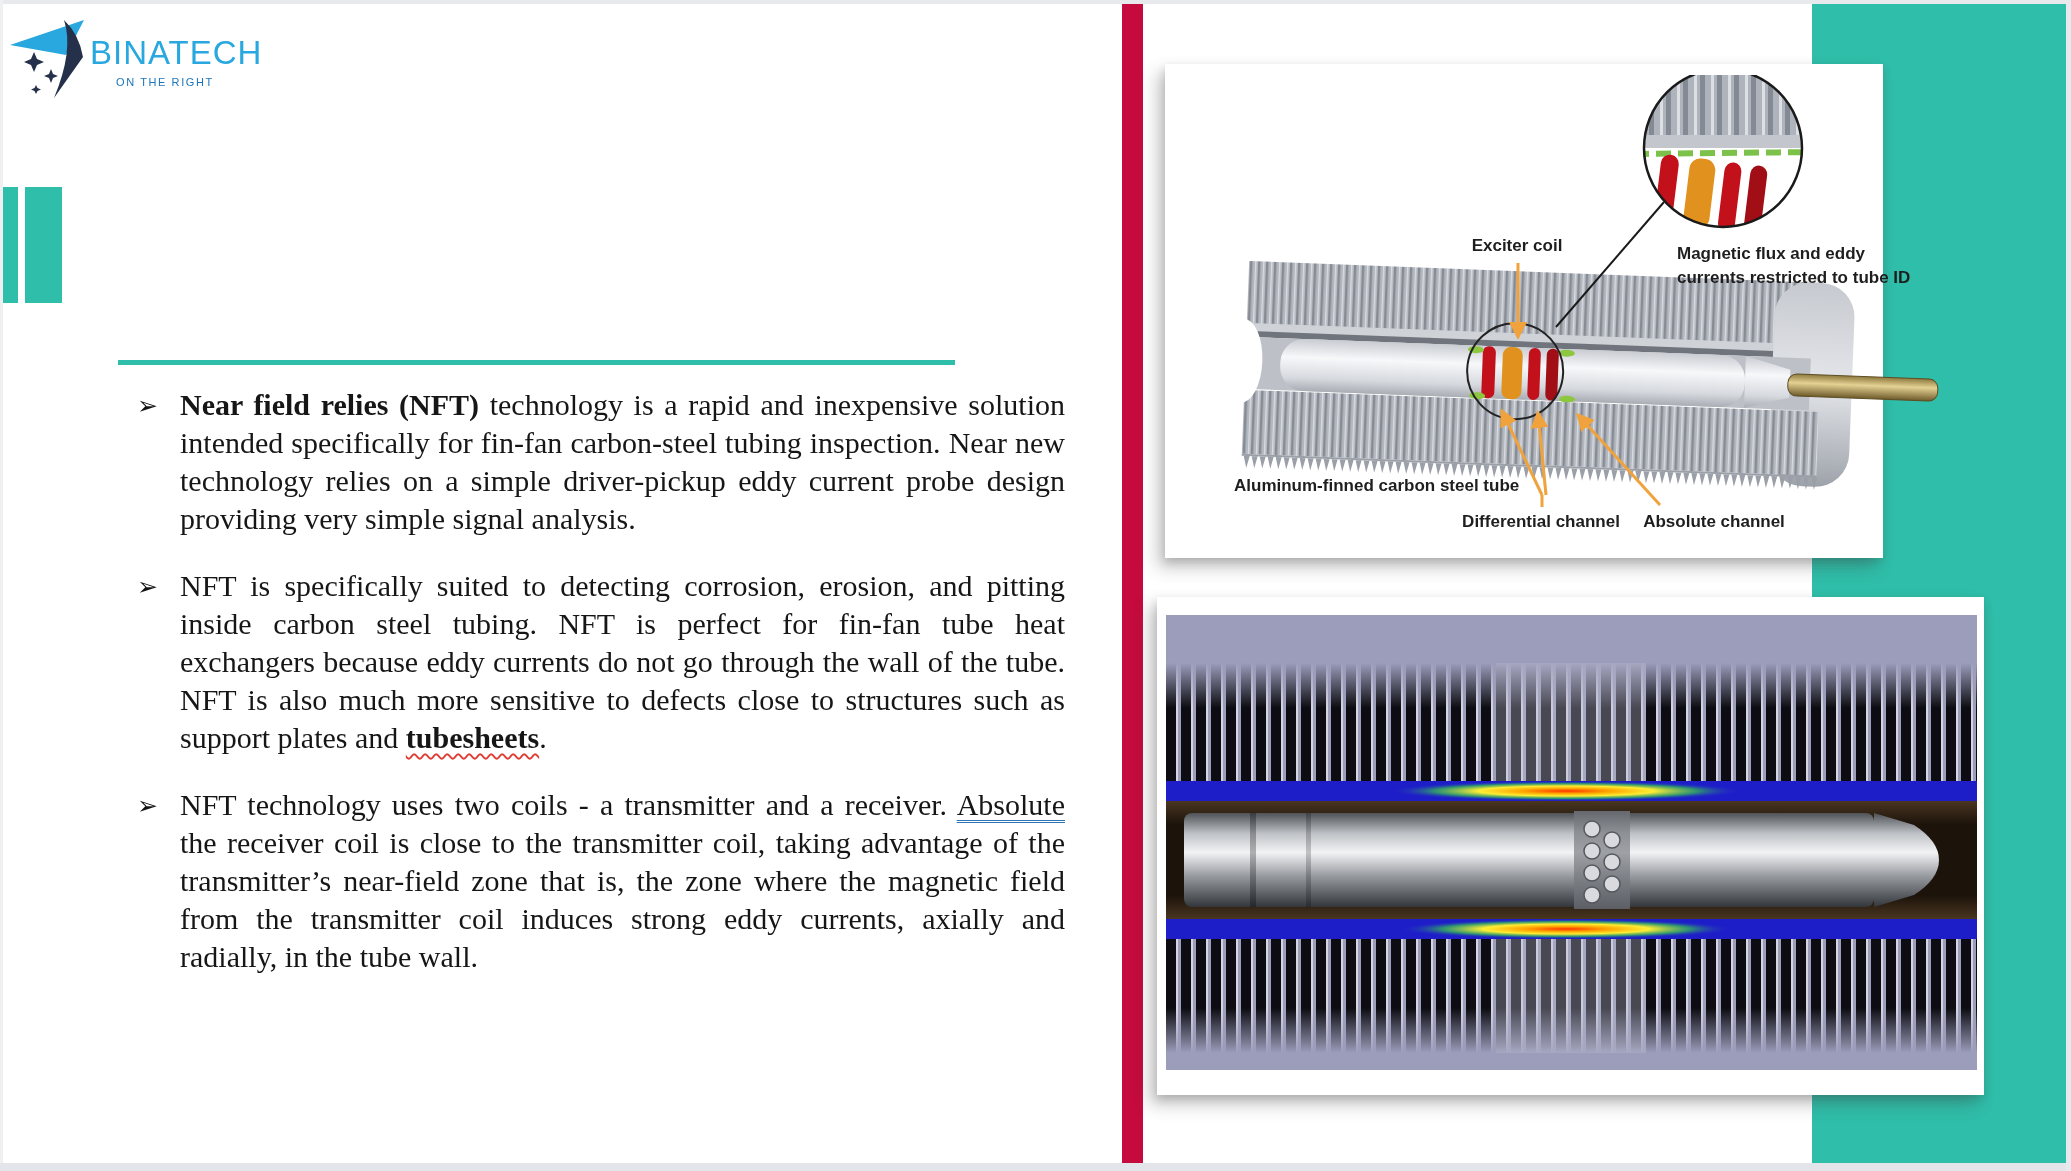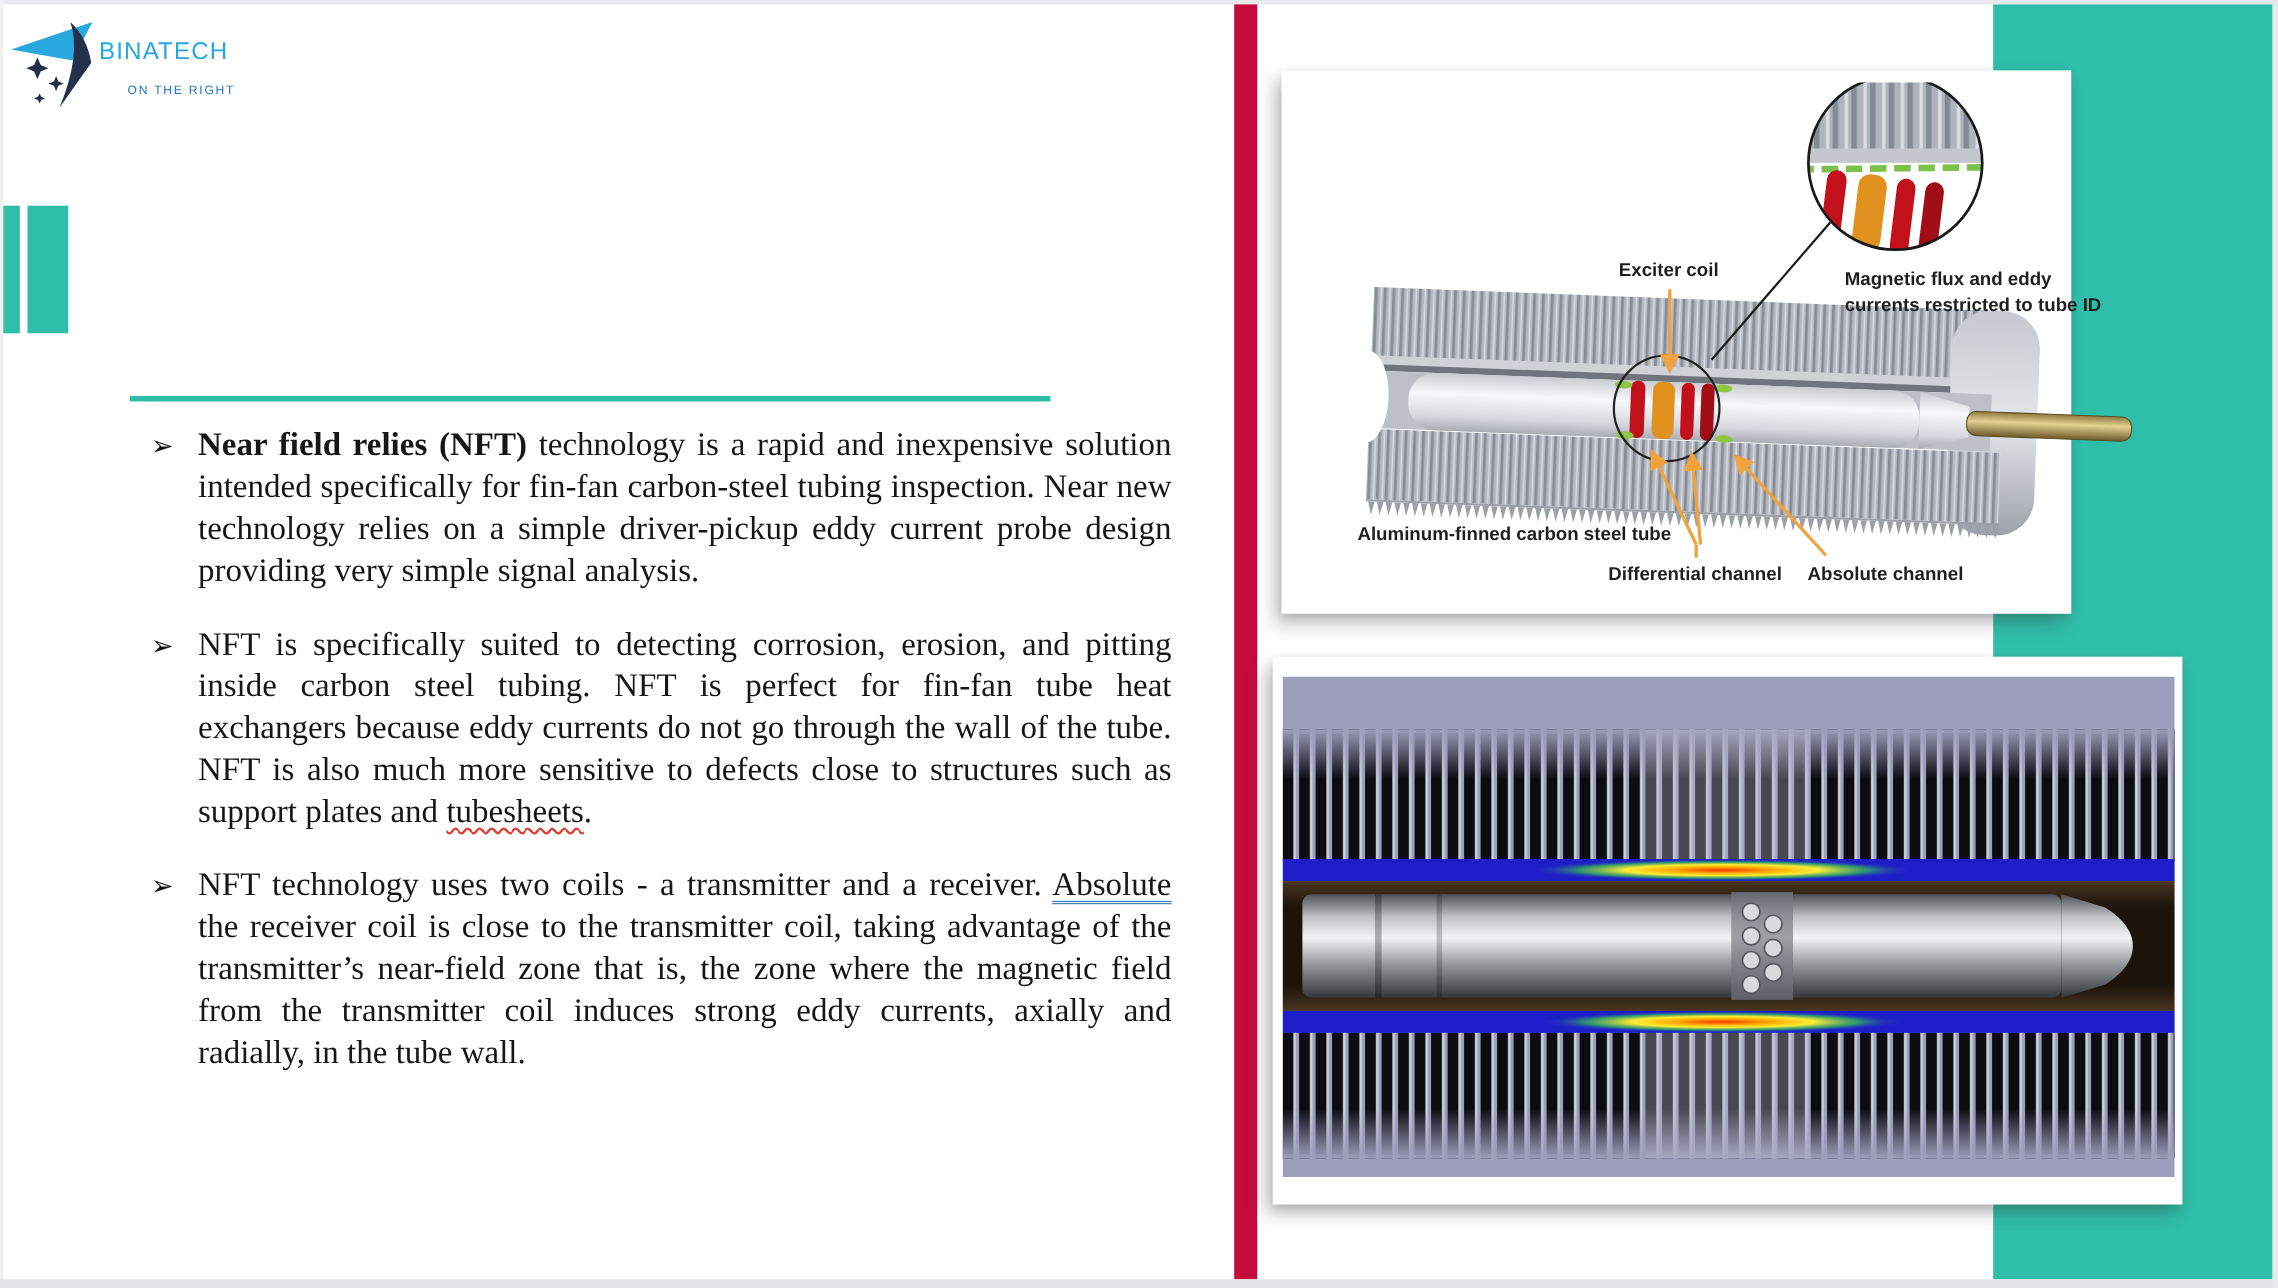--- a/index.html
+++ b/index.html
@@ -12,21 +12,21 @@
   
   .edge{position:absolute;background:#E8E9ED;}
   .edge.top{left:0;top:0;width:2071px;height:4px;}
   .edge.bottom{left:0;top:1163px;width:2071px;height:8px;background:#E3E5EA;}
   .edge.right{left:2066px;top:0;width:5px;height:1171px;}
   .edge.left{left:0;top:0;width:3px;height:1171px;background:#F0F0F2;}
 
   
   .logo{position:absolute;left:6px;top:8px;width:320px;height:100px;}
   .logo svg{position:absolute;left:0;top:0;}
-  .brand{position:absolute;left:84px;top:26px;font-size:22px;letter-spacing:1px;
+  .brand{position:absolute;left:84px;top:26px;font-size:33px;letter-spacing:1px;
          color:var(--logo-blue);font-weight:400;}
   .tagline{position:absolute;left:110px;top:68px;font-size:11px;font-weight:400;
            letter-spacing:1.6px;color:var(--tagline-blue);}
 
   
   .bar1{position:absolute;left:3px;top:187px;width:15px;height:116px;background:var(--teal);}
   .bar2{position:absolute;left:25px;top:187px;width:37px;height:116px;background:var(--teal);}
 
   
   .heading{position:absolute;left:118px;top:186px;font-family:"Liberation Serif",serif;
@@ -36,21 +36,21 @@
   .divider{position:absolute;left:118px;top:360px;width:837px;height:5px;background:var(--teal);}
 
   
   .bullets{position:absolute;left:137px;top:386px;width:928px;list-style:none;margin:0;padding:0;
            font-family:"Liberation Serif",serif;font-size:30px;line-height:38px;color:#161616;}
   .bullets li{position:relative;padding-left:43px;text-align:justify;margin-bottom:29px;}
   .bullets .marker{position:absolute;left:0;top:1px;font-family:"DejaVu Sans",sans-serif;
                    font-size:25px;color:#111;}
   .b-bold{font-weight:700;}
   .sp-err{text-decoration:underline;text-decoration-style:wavy;text-decoration-color:#E03C31;
-          text-decoration-thickness:1.5px;text-underline-offset:5px;}
+          text-decoration-thickness:1.5px;text-underline-offset:5px;font-weight:bold;}
   .gr-err{text-decoration:underline;text-decoration-style:double;text-decoration-color:#2E74B5;
           text-decoration-thickness:1px;text-underline-offset:5px;}
 
   
   .red-stripe{position:absolute;left:1122px;top:4px;width:21px;height:1159px;background:var(--red-stripe);}
   .teal-block{position:absolute;left:1812px;top:4px;width:254px;height:1159px;background:var(--teal);}
   .card{position:absolute;background:#fff;box-shadow:-7px 9px 16px rgba(60,60,60,.30),0 4px 8px rgba(60,60,60,.18);}
   .card1{left:1165px;top:64px;width:718px;height:494px;}
   .card2{left:1157px;top:597px;width:827px;height:498px;}
   .diagram-svg{position:absolute;left:25px;top:11px;}

